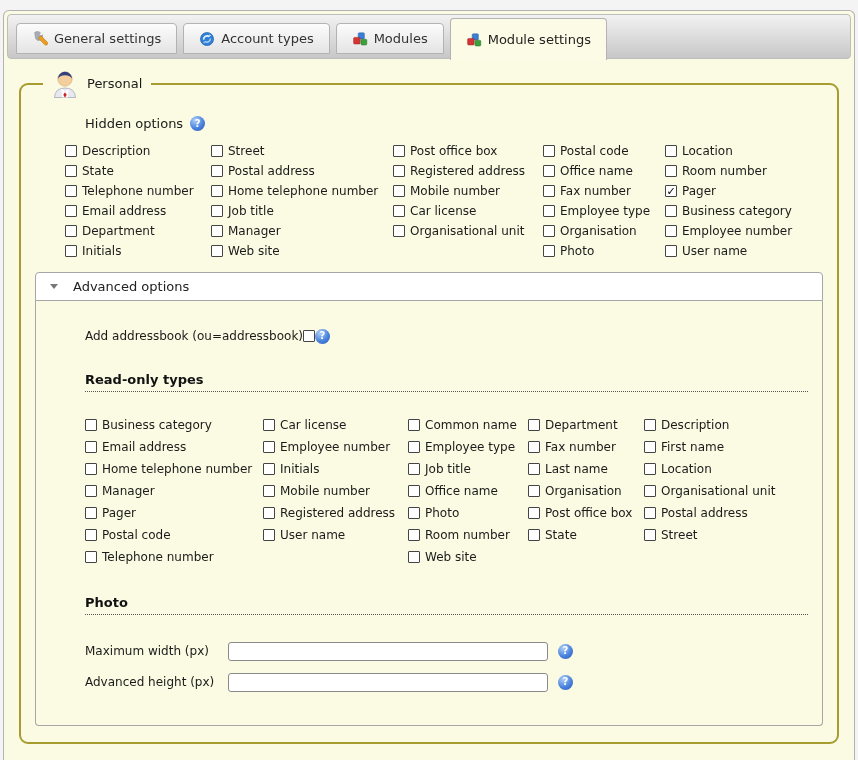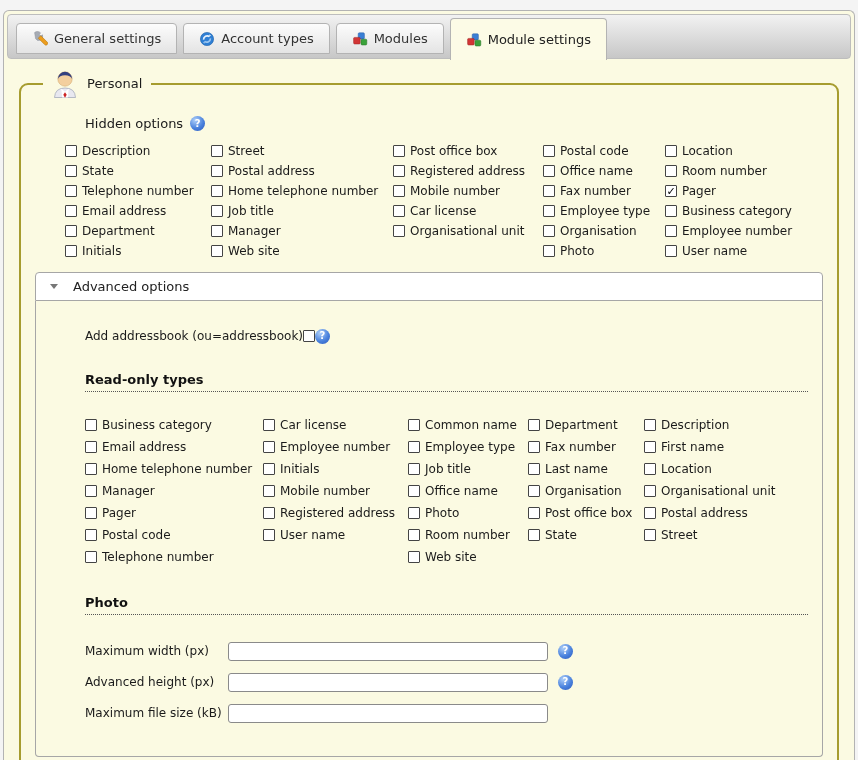--- a/index.html
+++ b/index.html
@@ -469,23 +469,19 @@
             <div class="photo-row">
               <span class="flabel">Maximum width (px)</span>
               <input type="text" style="">
               <span class="help">?</span>
             </div>
             <div class="photo-row">
               <span class="flabel">Advanced height (px)</span>
               <input type="text" style="">
               <span class="help">?</span>
             </div>
-            <div class="photo-row">
-              <span class="flabel">Maximum file size (kB)</span>
-              <input type="text" style="">
-            </div>
           </div>
 
       </div>
     </div>
   </fieldset>
 
 </div>
 
 </body></html>

